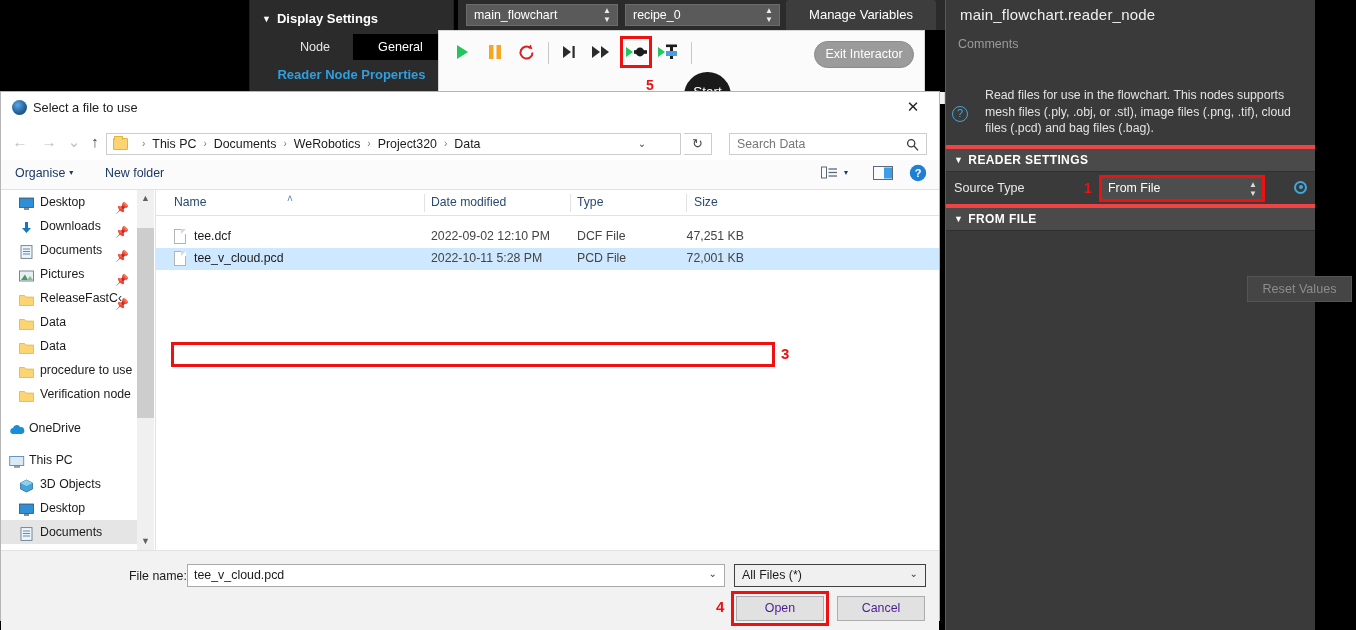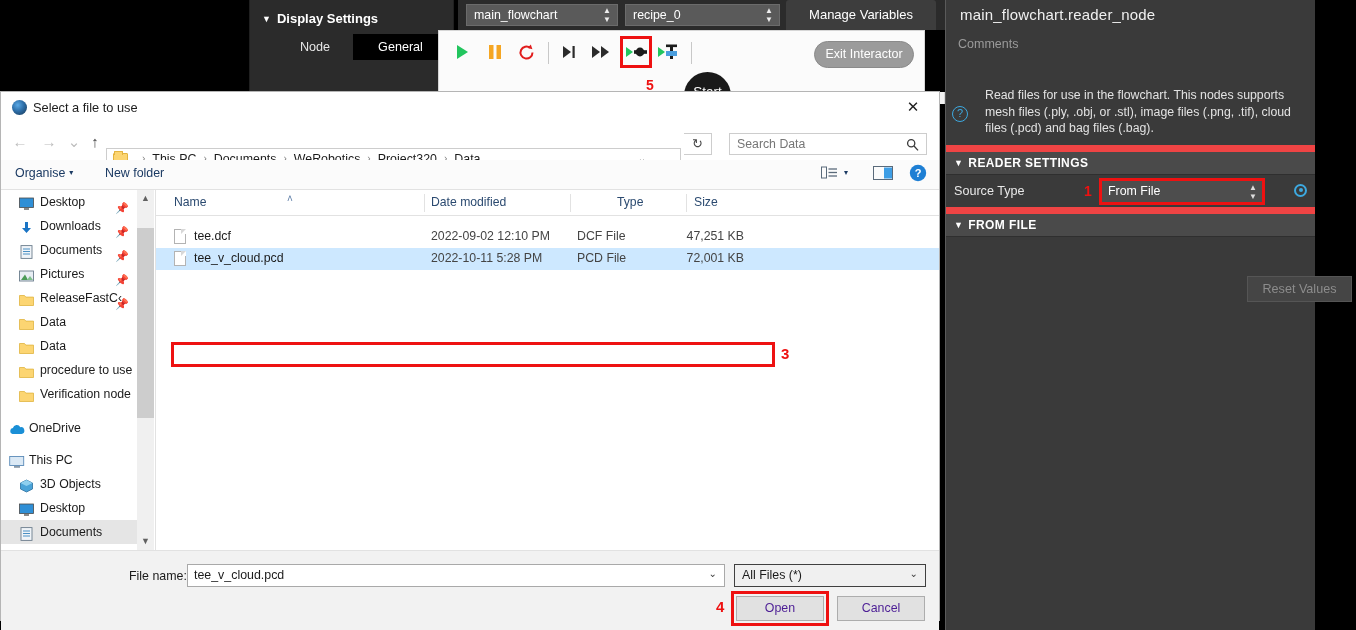--- a/index.html
+++ b/index.html
@@ -34,21 +34,21 @@
     border: 1.4px solid #3da9e0; border-radius: 50%;
     color: #3da9e0; font-size: 11px; line-height: 13px; text-align: center;
     font-family: "Liberation Sans", sans-serif;
   }
   .rp-desc-text { font-size: 12.3px; line-height: 16.6px; color: #e2e2e2; padding-left: 11px; }
 
   .rp-section-header {
     background: #4a4a4a; color: #ffffff;
     font-size: 12px; font-weight: bold; letter-spacing: .4px;
     padding: 4px 0 4px 8px;
-    border-top: 7px solid #ef4444; border-bottom: 1px solid #2f2f2f;
+    border-top: 4px solid #ef4444; border-bottom: 1px solid #2f2f2f;
   }
   .rp-section-header .caret { font-size: 9px; margin-right: 5px; display: inline-block; vertical-align: 1px;}
 
   .rp-row { position: relative; height: 32px; display: flex; align-items: center; padding: 0 8px; }
   .rp-label { font-size: 12.6px; color: #e8e8e8; }
   .rp-num {
     position: absolute; color: #ee1111; font-weight: bold; font-size: 14px;
   }
   .rp-combo {
     position: absolute; left: 155px; top: 5px; width: 162px; height: 23px;
@@ -163,21 +163,21 @@
   }
 
   .dlg-navbar { position: relative; height: 36px; }
   .nav-arrow {
     position: absolute; top: 9px; width: 22px; height: 20px;
     color: #bcbcbc; font-size: 15px; text-align: center; line-height: 18px;
   }
   .nav-arrow.enabled { color: #4a4a4a; }
   .addr-bar {
     position: absolute; left: 105px; top: 9px; width: 575px; height: 22px;
-    border: 1px solid #cdcdcd; background: #ffffff; margin-top: 15px;
+    border: 1px solid #cdcdcd; background: #ffffff;
   }
   .addr-folder {
     position: absolute; left: 6px; top: 4px; width: 15px; height: 12px;
     background: #fcd572; border: 1px solid #e3b33f; border-radius: 1px;
   }
   .addr-folder::before {
     content:''; position: absolute; left: 0; top: -3px; width: 7px; height: 3px;
     background: #fcd572; border: 1px solid #e3b33f; border-bottom: none; border-radius: 1px 1px 0 0;
   }
   .crumbs { position: absolute; left: 28px; top: 3px; font-size: 12.4px; color: #1b1b1b; white-space: nowrap; }
@@ -309,20 +309,21 @@
   </div>
 
   <div class="disp-panel">
     <div class="disp-title">
       <span class="caret">▼</span><span>Display Settings</span>
     </div>
     <div class="disp-tabs">
       <div class="disp-tab-node">Node</div>
       <div class="disp-tab-general">General</div>
     </div>
+    <div class="disp-props">Reader Node Properties</div>
   </div>
 
   <div class="sel-bar">
     <div class="sel-combo" id="combo-flowchart">
       <span>main_flowchart</span>
       <span class="spin">▲<br>▼</span>
     </div>
     <div class="sel-combo" id="combo-recipe">
       <span>recipe_0</span>
       <span class="spin">▲<br>▼</span>
@@ -582,21 +583,21 @@
       </div>
 
       <div class="list-pane">
         <div class="col-head">
           <div class="col" style="left:18px;">Name
             <span class="sort-mark">˄</span>
           </div>
           <div class="col-div" style="left:268px;"></div>
           <div class="col" style="left:275px;">Date modified</div>
           <div class="col-div" style="left:414px;"></div>
-          <div class="col" style="left:421px;margin-left:40px;">Type</div>
+          <div class="col" style="left:421px;">Type</div>
           <div class="col-div" style="left:530px;"></div>
           <div class="col" style="left:538px;">Size</div>
         </div>
 
         <div style="height:10px;"></div>
 
         <div class="file-row">
           <span class="file-ico"></span>
           <span class="f-name">tee.dcf</span>
           <span class="f-date">2022-09-02 12:10 PM</span>

